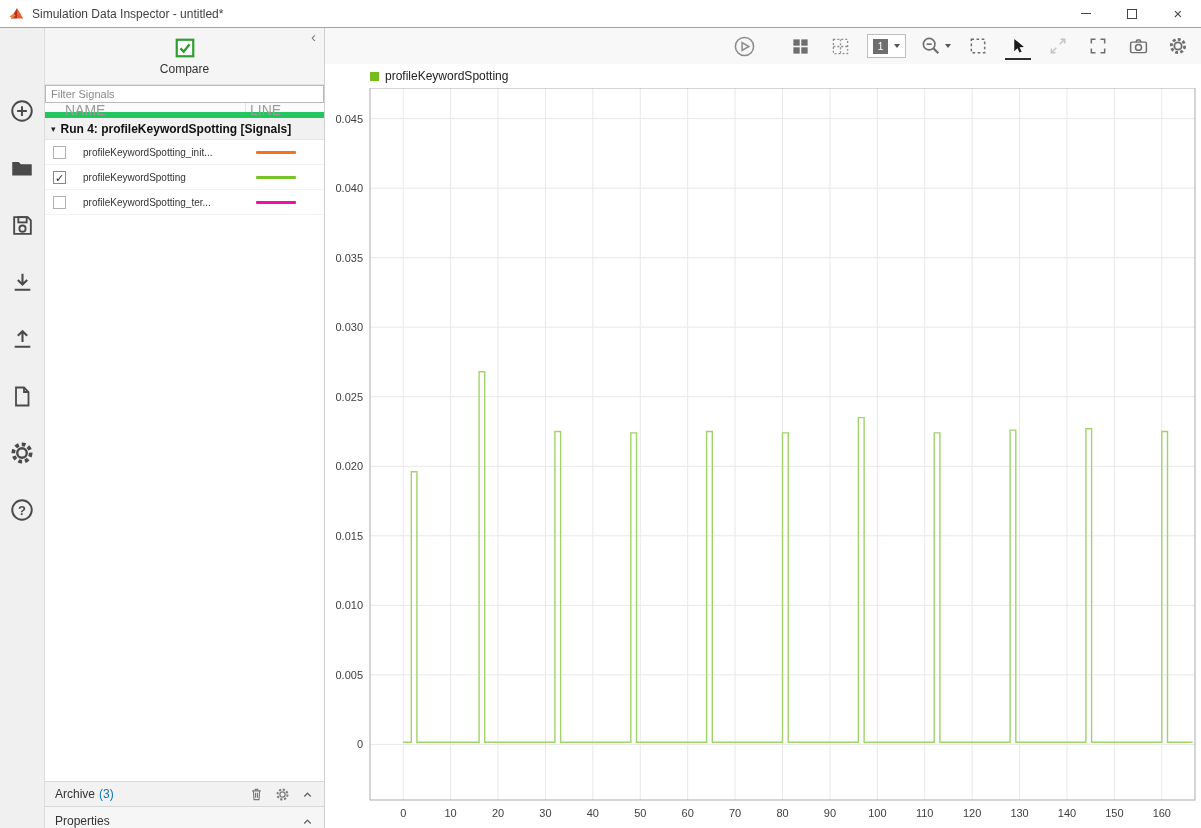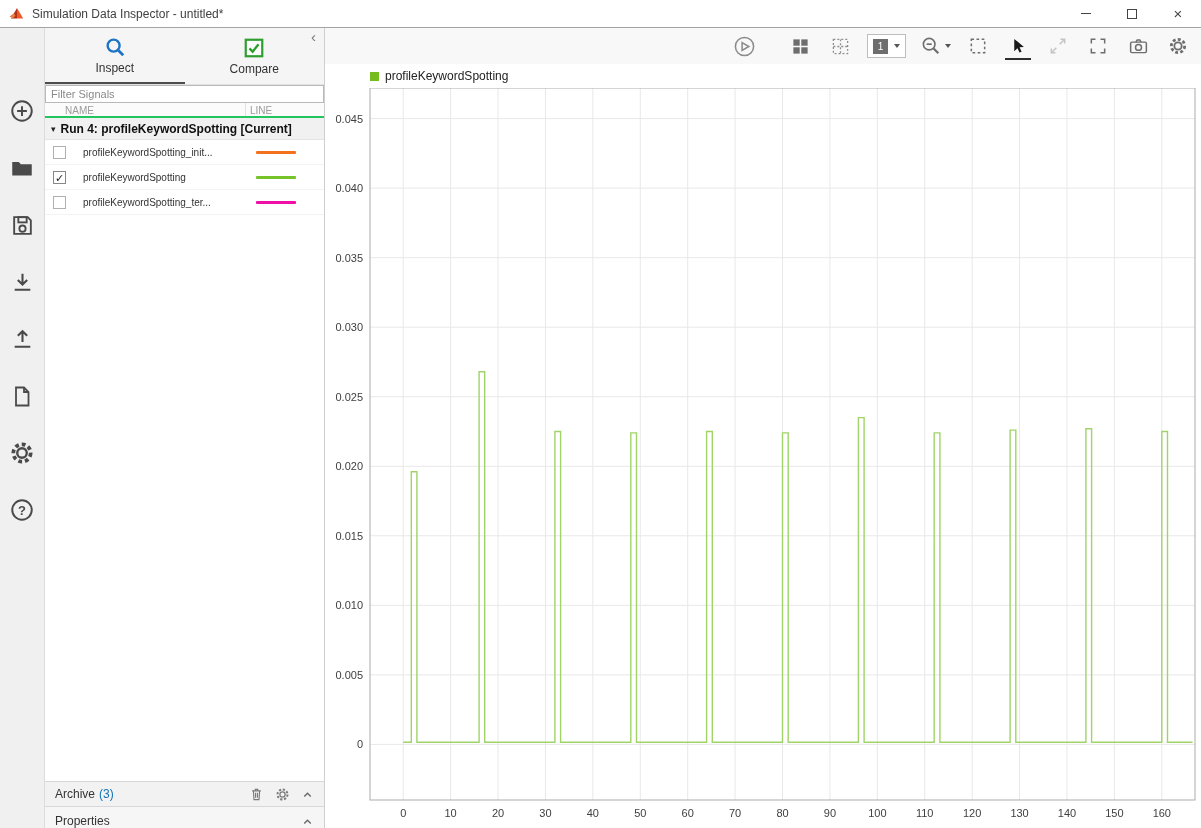--- a/index.html
+++ b/index.html
@@ -19,21 +19,21 @@
   .sicon{width:28px;height:26px;display:flex;align-items:center;justify-content:center;cursor:pointer;}
   .sicon svg{stroke:#4a4a4a;}
   
   .sidebar{width:280px;border-right:1px solid #cfcfcf;display:flex;flex-direction:column;background:#fff;flex:none;}
   .tabs{height:57px;background:#f5f5f5;display:flex;position:relative;border-bottom:1px solid #e2e2e2;}
   .tab{flex:1;display:flex;flex-direction:column;align-items:center;justify-content:center;gap:3px;cursor:pointer;color:#333;font-size:12px;}
   .tab.active{border-bottom:2px solid #4d4d4d;font-weight:normal;}
   .collapse-btn{position:absolute;top:2px;right:8px;font-size:15px;color:#777;cursor:pointer;line-height:14px;}
   .filter-input{height:18px;width:100%;border:1px solid #b9b9b9;font-size:11px;padding:0 5px;color:#333;outline:none;font-family:inherit;}
   .filter-input::placeholder{color:#8a8a8a;}
-  .cols{height:15px;background:#fbfbfb;border-bottom:2px solid #22c55e;position:relative;font-size:10px;color:#9b9b9b;flex:none;}
+  .cols{height:15px;background:#fbfbfb;border-bottom:6px solid #22c55e;position:relative;font-size:14px;color:#9b9b9b;flex:none;}
   .c-name{position:absolute;left:20px;top:0;line-height:15px;}
   .c-line{position:absolute;left:200px;top:0;line-height:15px;border-left:1px solid #e2e2e2;padding-left:4px;height:100%;}
   .run-row{height:22px;background:#f1f1f1;border-bottom:1px solid #e4e4e4;display:flex;align-items:center;font-size:12px;font-weight:bold;color:#111;cursor:pointer;}
   .run-caret{margin:0 5px 0 6px;font-size:9px;color:#222;font-weight:normal;}
   .sig-row{height:25px;display:flex;align-items:center;border-bottom:1px solid #f3f3f3;cursor:default;}
   .checkbox{width:13px;height:13px;border:1px solid #b0b0b0;background:#fff;margin-left:8px;font-size:11px;line-height:12px;text-align:center;color:#1a1a1a;cursor:pointer;flex:none;}
   .checkbox.checked{border-color:#888;}
   .sig-label{margin-left:17px;font-size:10px;color:#333;flex:1;white-space:nowrap;overflow:hidden;}
   .swatch{width:40px;height:3px;margin-right:28px;border-radius:1px;flex:none;cursor:pointer;}
   .filler{flex:1;}
@@ -126,47 +126,40 @@
     <div class="sicon">
       <svg width="26" height="26" viewBox="0 0 24 24" fill="none" stroke-width="1.8">
         <circle cx="12" cy="12" r="9"></circle>
         <text x="12" y="16.2" text-anchor="middle" font-size="12" font-weight="bold" fill="#4a4a4a" stroke="none">?</text>
       </svg>
     </div>
   </div>
 
   <div class="sidebar">
     <div class="tabs">
-      <div class="tab active">
-        <svg width="22" height="22" viewBox="0 0 24 24" fill="none" stroke="#1d74c4" stroke-width="2.6">
-          <circle cx="10.5" cy="10.5" r="6.5"></circle>
-            <path d="M15.5 15.5L21 21" stroke-width="3"></path>
-        </svg>
-        <span>Inspect</span>
-      </div>
       <div class="tab">
         <svg width="22" height="22" viewBox="0 0 24 24">
           <rect x="3" y="3" width="18" height="18" fill="#fff" stroke="#2e9e2e" stroke-width="2.4"></rect>
           <path d="M7 12.5l3.5 3.5L17 8" fill="none" stroke="#2e9e2e" stroke-width="2.6"></path>
         </svg>
         <span>Compare</span>
       </div>
       <span class="collapse-btn">‹</span>
     </div>
 
     <input class="filter-input" type="text" placeholder="Filter Signals" style="">
 
     <div class="cols">
       <span class="c-name">NAME</span>
       <span class="c-line">LINE</span>
     </div>
 
     <div class="run-row">
       <span class="run-caret">▾</span>
-      <span>Run 4: profileKeywordSpotting [Current]</span>
+      <span>Run 4: profileKeywordSpotting [Signals]</span>
     </div>
 
     <div class="sig-row">
       <span class="checkbox"></span>
       <span class="sig-label">profileKeywordSpotting_init...</span>
       <span class="swatch" style="background: rgb(244, 113, 30);"></span>
     </div>
     <div class="sig-row">
       <span class="checkbox checked">✓</span>
       <span class="sig-label">profileKeywordSpotting</span>

